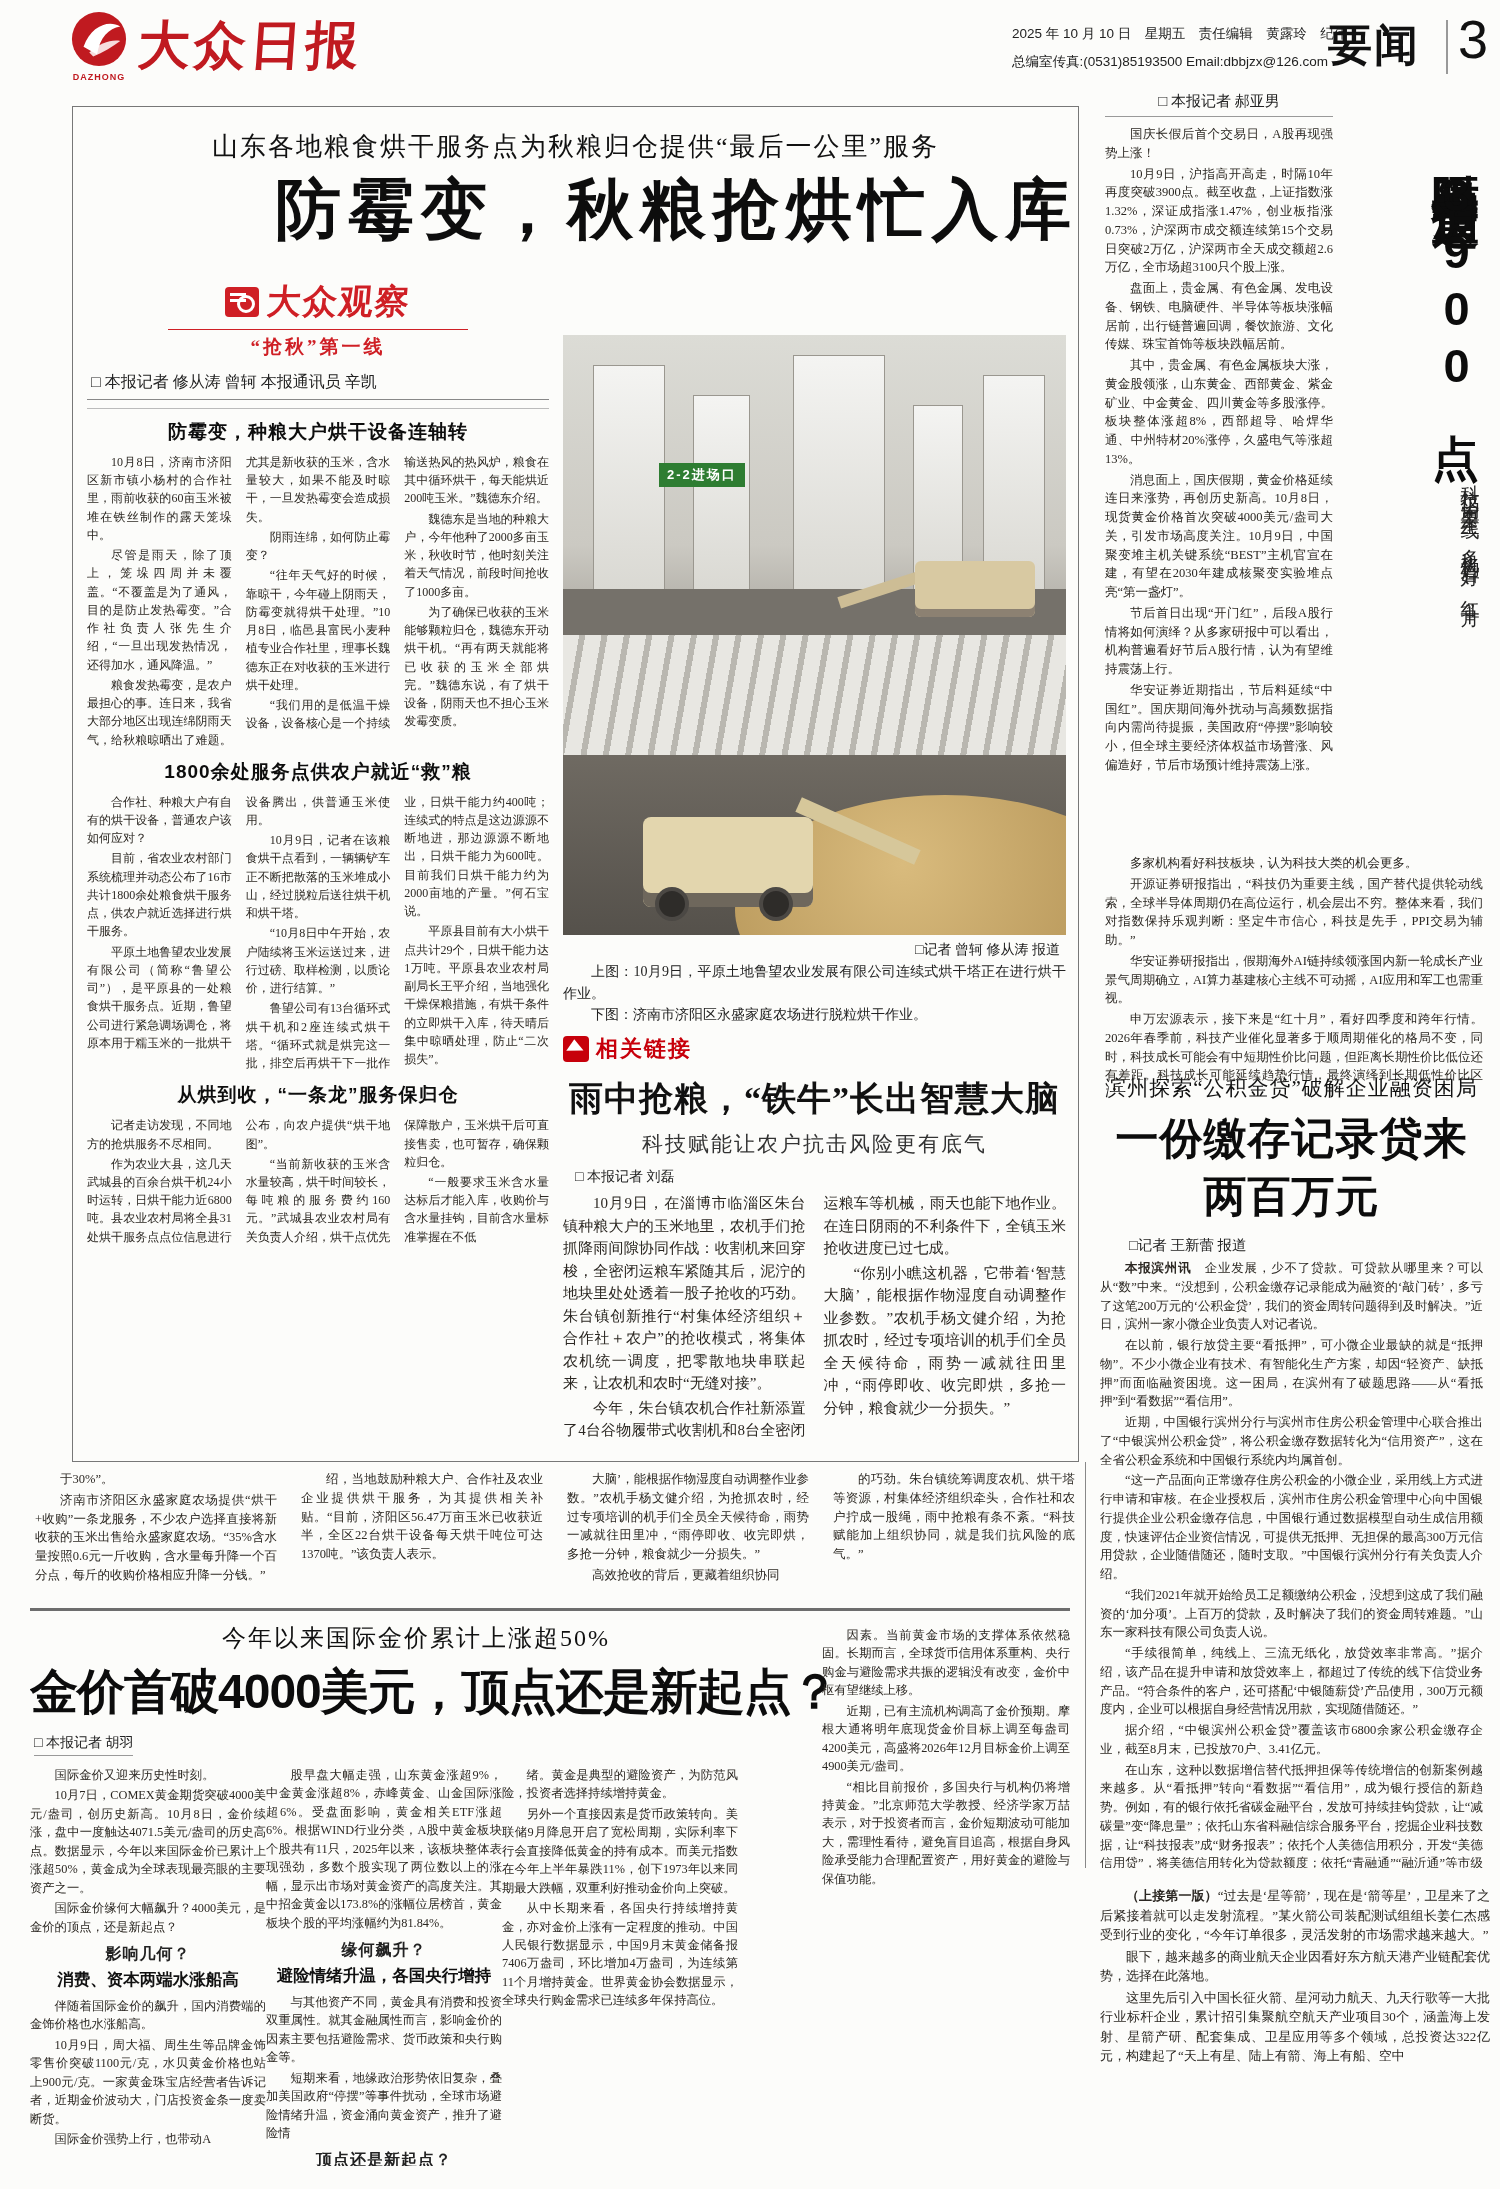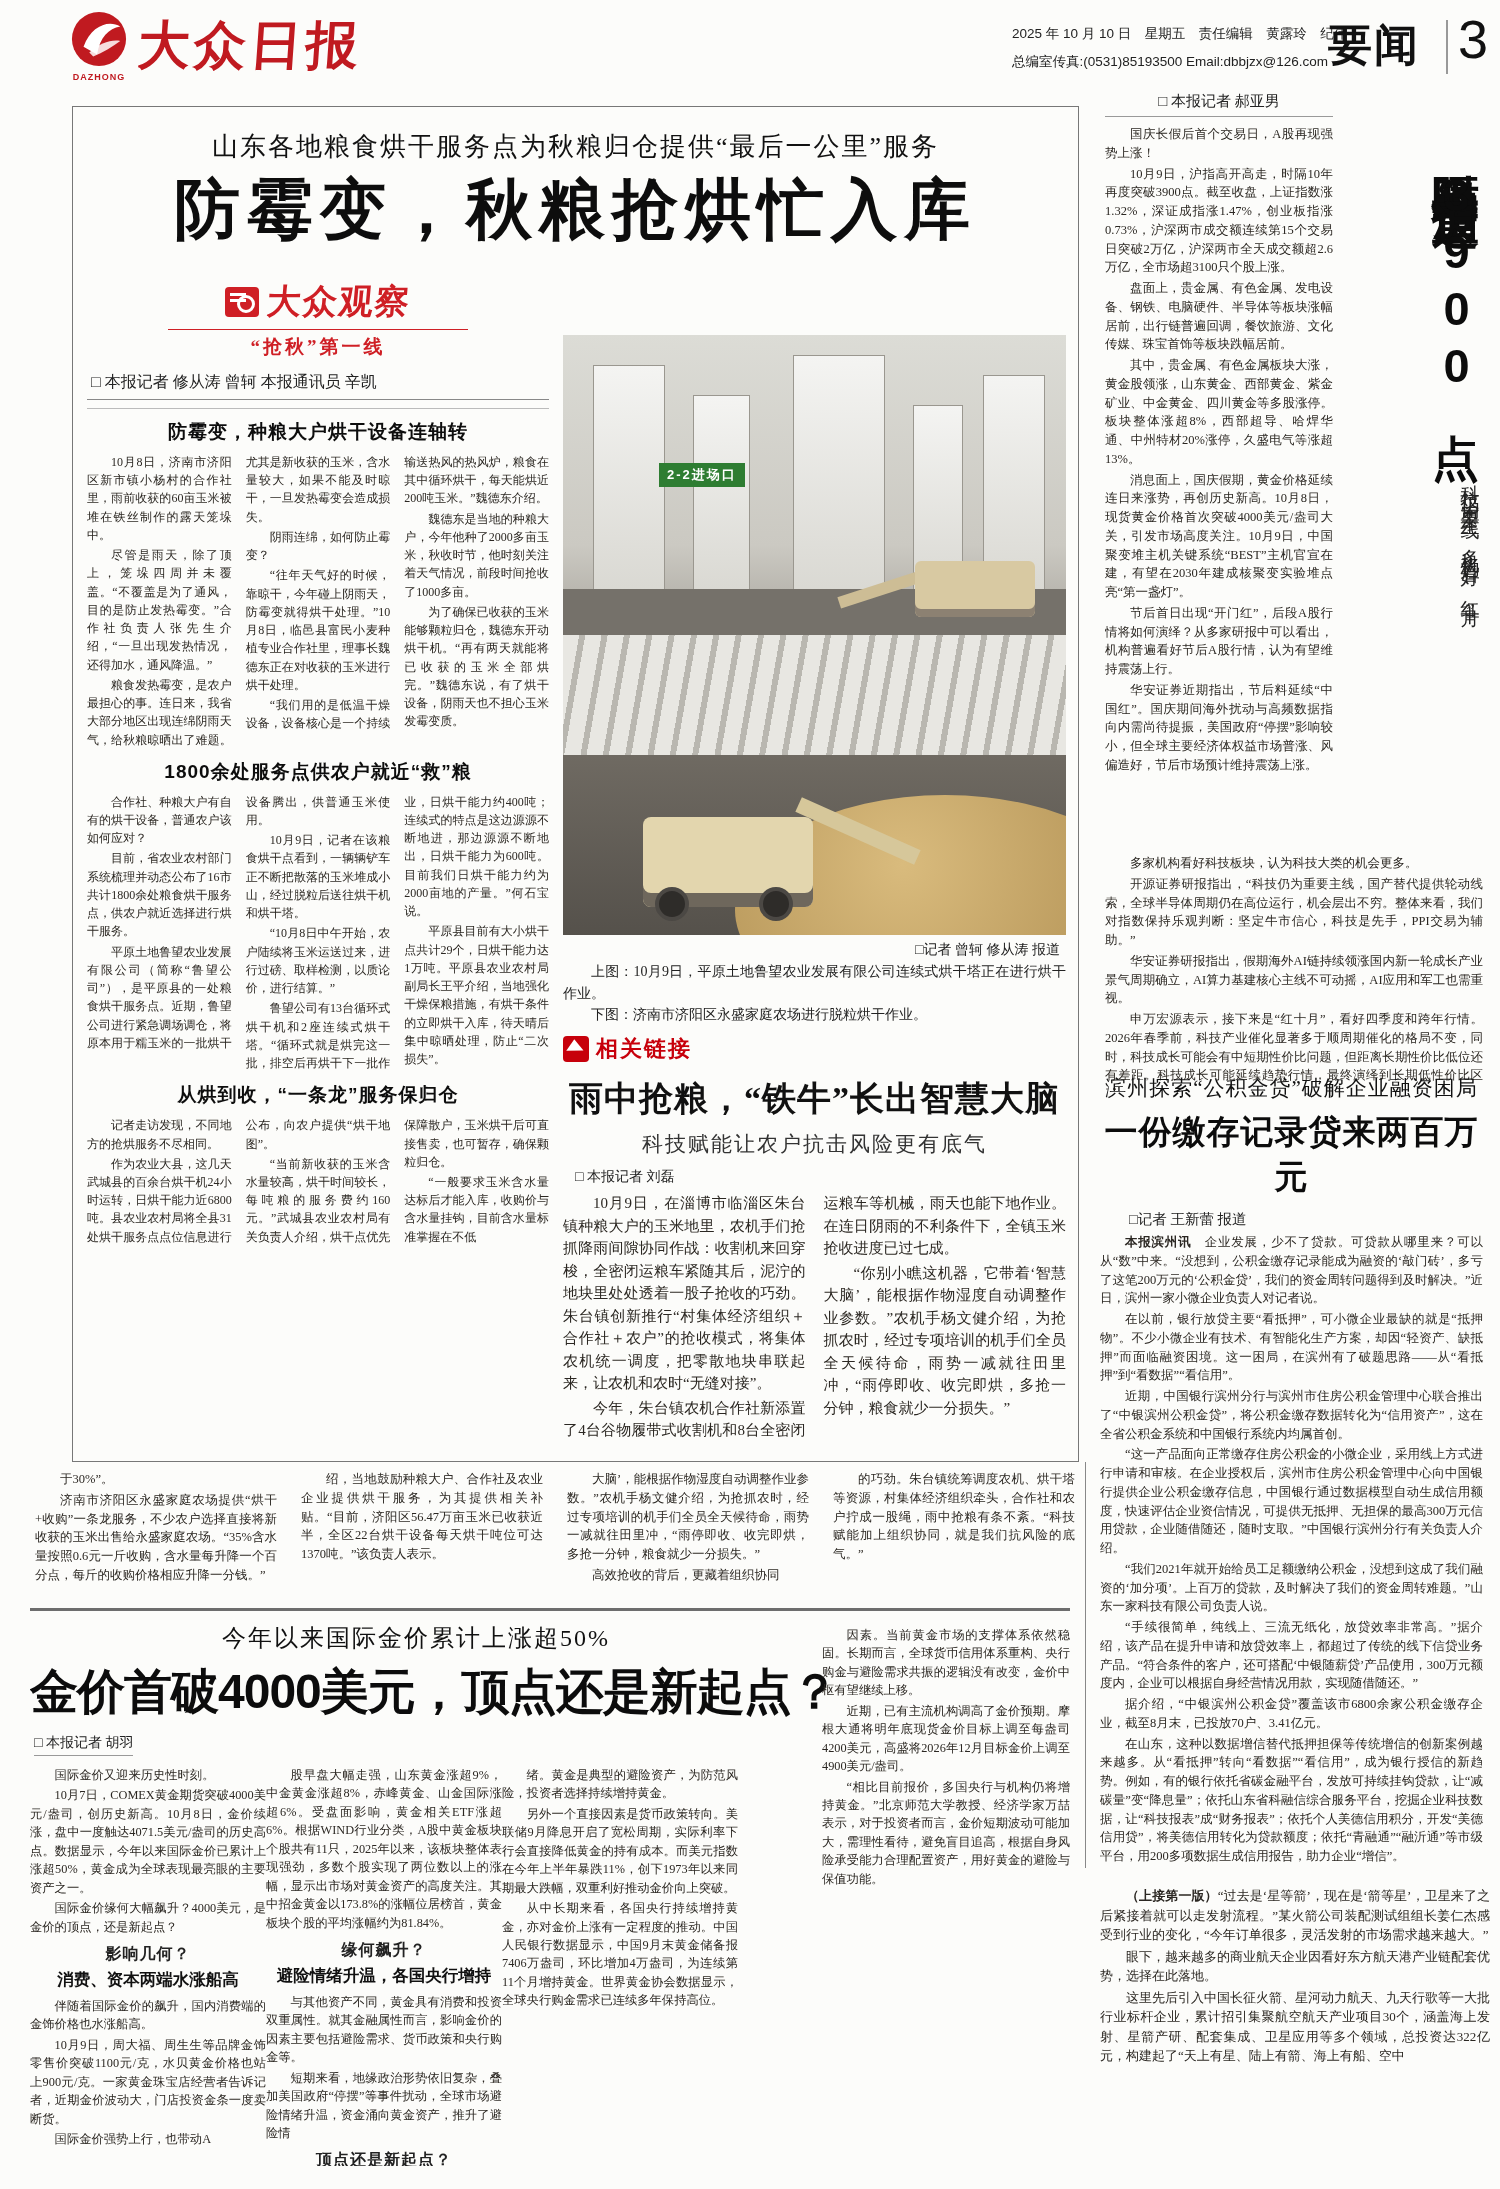--- a/index.html
+++ b/index.html
@@ -17,21 +17,21 @@
   #meta{position:absolute;left:1012px;top:20px;width:310px;font-family:"Liberation Sans",sans-serif;
         font-size:13.5px;color:#222;line-height:2.1;white-space:nowrap;}
   #section-name{position:absolute;left:1328px;top:16px;font-family:"Liberation Sans",sans-serif;
         font-size:44px;font-weight:900;color:#111;letter-spacing:2px;}
   #page-vline{position:absolute;left:1446px;top:20px;width:2px;height:54px;background:#999;}
   #page-number{position:absolute;left:1458px;top:8px;font-family:"Liberation Sans",sans-serif;font-size:54px;font-weight:300;color:#111;}
 
   
   #main-box{position:absolute;left:72px;top:106px;width:1007px;height:1356px;border:1px solid #777;background:#fcfcfa;overflow:hidden;}
   #ms-kicker{position:absolute;left:0;top:22px;width:100%;text-align:center;font-size:26px;color:#111;letter-spacing:2px;}
-  #ms-headline{position:absolute;left:0;top:58px;width:100%;text-align:center;
+  #ms-headline{position:absolute;left:0;top:58px;width:100%;text-align:right;
         font-family:"Liberation Sans",sans-serif;font-size:66px;font-weight:900;color:#0d0d0d;letter-spacing:7px;}
 
   #left-region{position:absolute;left:14px;top:168px;width:462px;height:1178px;overflow:hidden;}
   #badge{display:flex;flex-direction:column;align-items:center;margin:4px 0 10px;}
   #badge-row{display:flex;align-items:center;gap:8px;}
   #badge-icon{width:34px;height:30px;background:#cf1f25;border-radius:4px;position:relative;}
   #badge-icon .bar{position:absolute;left:5px;width:16px;height:3px;background:#fff;}
   #badge-icon .lens{position:absolute;right:4px;bottom:4px;width:12px;height:12px;border:3px solid #fff;border-radius:50%;}
   #badge-brand{font-size:34px;font-weight:900;color:#cf1f25;letter-spacing:2px;transform:skewX(-5deg);}
   #badge-rule{width:300px;height:1px;background:#cf1f25;margin:4px 0;}
@@ -103,21 +103,21 @@
   #stock{position:absolute;left:1105px;top:92px;width:378px;height:1000px;overflow:hidden;}
   #stock-byline{width:228px;text-align:center;font-size:15px;color:#222;border-bottom:1px solid #999;padding-bottom:5px;margin-bottom:8px;}
   #stock-narrow{width:228px;height:702px;overflow:hidden;font-size:12.5px;color:#2b2722;}
   #stock-vert{position:absolute;right:0;top:44px;height:724px;writing-mode:vertical-rl;text-orientation:upright;display:flex;gap:14px;}
   #stock-vhead{font-family:"Liberation Sans",sans-serif;font-size:47px;font-weight:900;color:#0c0c0c;line-height:1.15;letter-spacing:4px;}
   #stock-vdeck{font-size:19px;color:#222;letter-spacing:5px;margin-top:56px;}
   #stock-wide{position:absolute;left:0;top:762px;width:378px;height:236px;overflow:hidden;font-size:12.5px;color:#2b2722;}
 
   #binzhou{position:absolute;left:1100px;top:1074px;width:383px;height:794px;overflow:hidden;}
   #bz-kicker{text-align:center;font-size:21px;color:#111;letter-spacing:1px;}
-  #bz-headline{text-align:center;font-family:"Liberation Sans",sans-serif;font-size:33px;font-weight:900;color:#0c0c0c;margin:8px 0 10px;letter-spacing:1px;}
+  #bz-headline{text-align:center;font-family:"Liberation Sans",sans-serif;font-size:43px;font-weight:900;color:#0c0c0c;margin:8px 0 10px;letter-spacing:1px;}
   #bz-byline{font-size:14.5px;color:#222;text-indent:2em;margin-bottom:4px;}
   #bz-body{font-size:12.5px;color:#2b2722;}
   #bz-lead-label{font-family:"Liberation Sans",sans-serif;font-weight:900;}
 
   #continuation{position:absolute;left:1100px;top:1886px;width:390px;height:303px;overflow:hidden;font-size:13px;color:#2b2722;}
   #cont-label{font-weight:900;font-family:"Liberation Sans",sans-serif;}
 </style>
 </head>
 <body>
 

